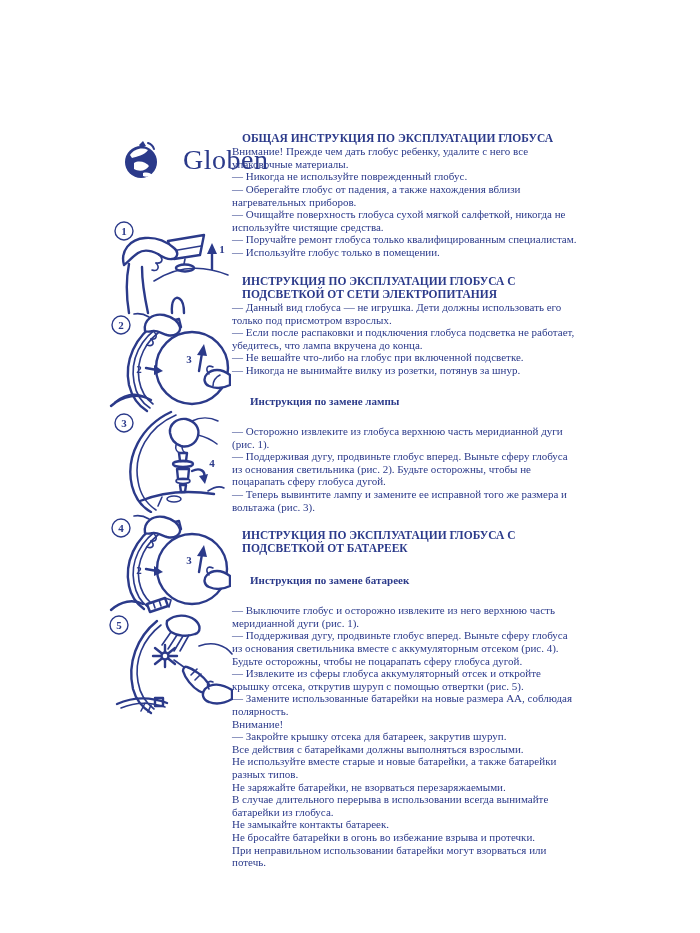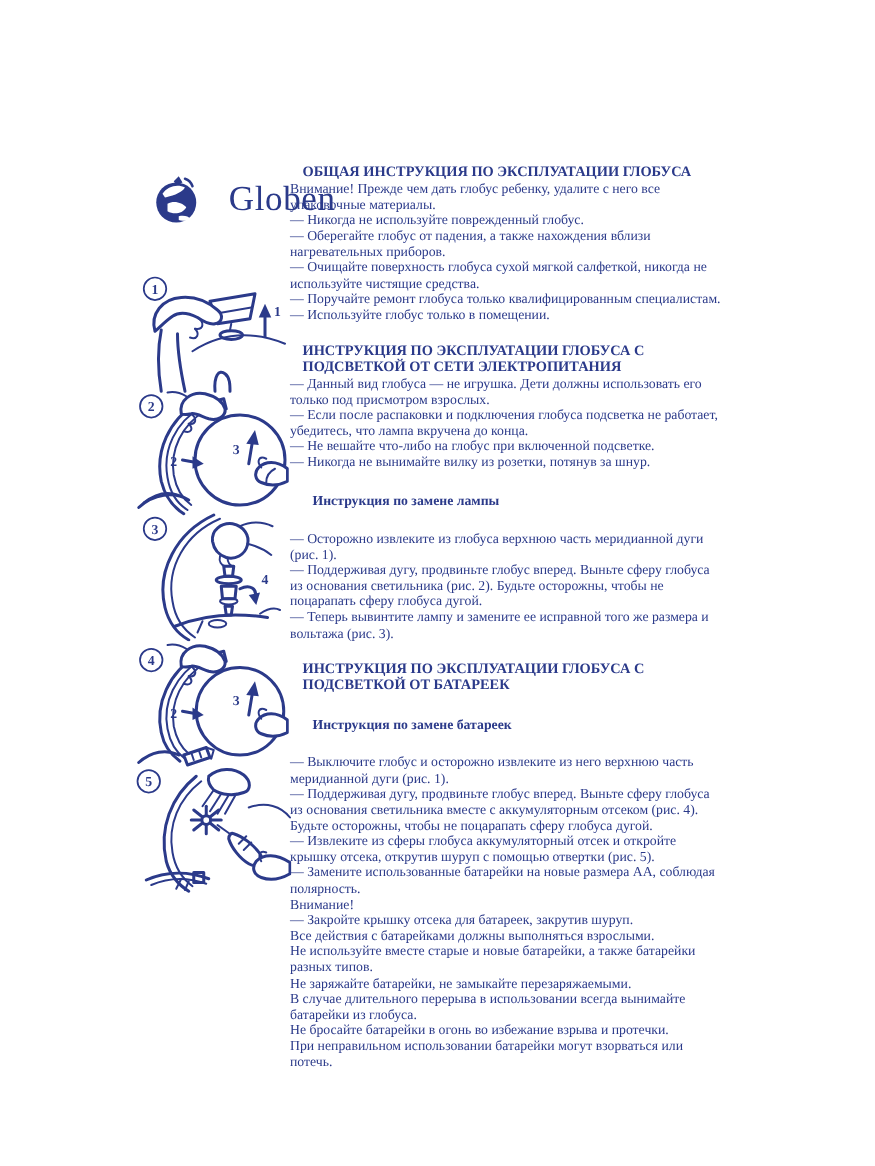--- a/index.html
+++ b/index.html
@@ -228,19 +228,20 @@
     <h2>ИНСТРУКЦИЯ ПО ЭКСПЛУАТАЦИИ ГЛОБУСА С ПОДСВЕТКОЙ ОТ БАТАРЕЕК</h2>
     <h3>Инструкция по замене батареек</h3>
     <p>— Выключите глобус и осторожно извлеките из него верхнюю часть меридианной дуги (рис. 1).</p>
     <p>— Поддерживая дугу, продвиньте глобус вперед. Выньте сферу глобуса из основания светильника вместе с аккумуляторным отсеком (рис. 4). Будьте осторожны, чтобы не поцарапать сферу глобуса дугой.</p>
     <p>— Извлеките из сферы глобуса аккумуляторный отсек и откройте крышку отсека, открутив шуруп с помощью отвертки (рис. 5).</p>
     <p>— Замените использованные батарейки на новые размера АА, соблюдая полярность.</p>
     <p>Внимание!</p>
     <p>— Закройте крышку отсека для батареек, закрутив шуруп.</p>
     <p>Все действия с батарейками должны выполняться взрослыми.</p>
     <p>Не используйте вместе старые и новые батарейки, а также батарейки разных типов.</p>
-    <p>Не заряжайте батарейки, не замыкайте перезаряжаемыми.</p>
+    <p>Не заряжайте батарейки, не взорваться перезаряжаемыми.</p>
     <p>В случае длительного перерыва в использовании всегда вынимайте батарейки из глобуса.</p>
+    <p>Не замыкайте контакты батареек.</p>
     <p>Не бросайте батарейки в огонь во избежание взрыва и протечки.</p>
     <p>При неправильном использовании батарейки могут взорваться или потечь.</p>
 
   </div>
 </div>
 
 </body></html>

